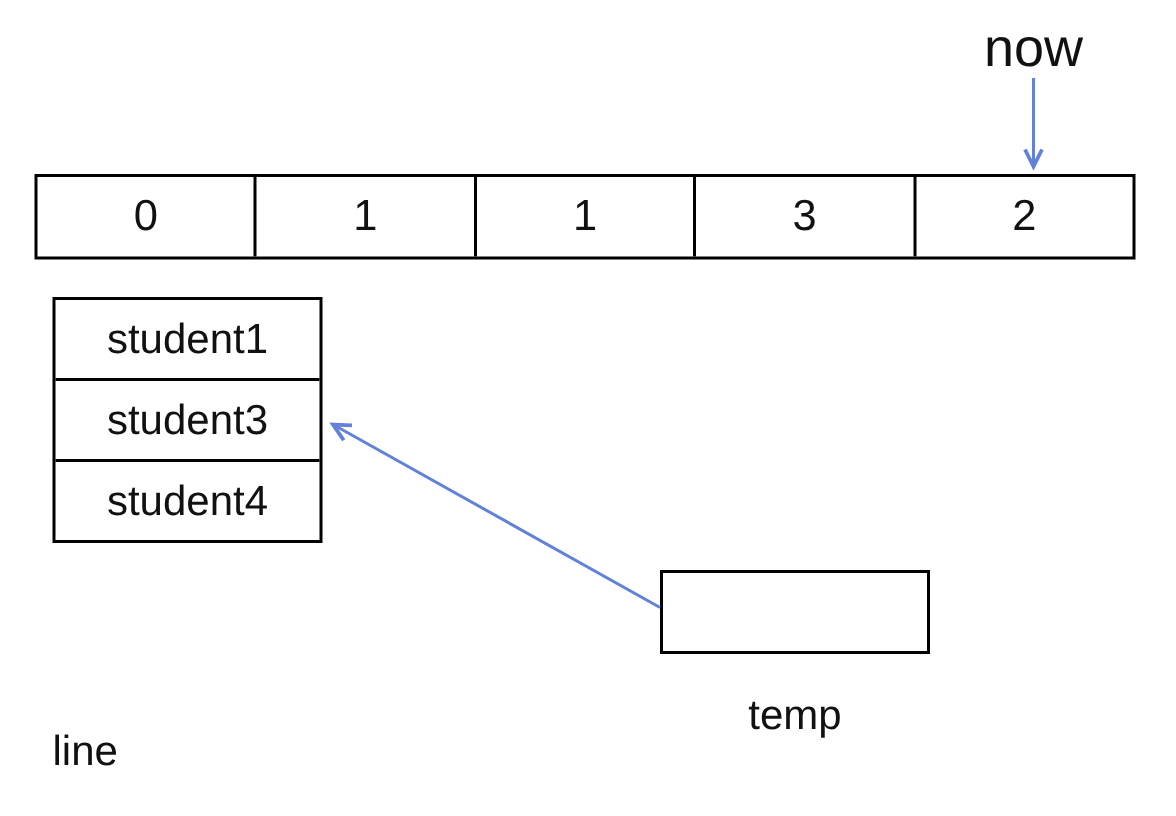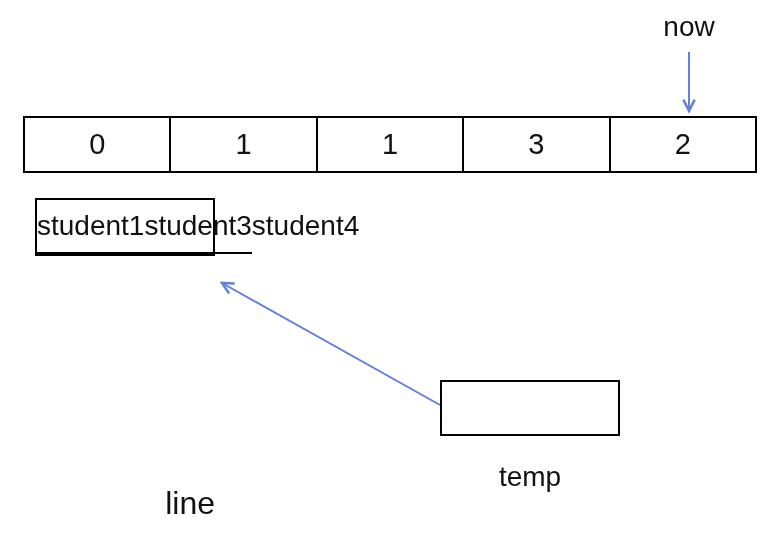--- a/index.html
+++ b/index.html
@@ -22,21 +22,21 @@
     top: 0;
     pointer-events: none;
   }
   
   .now-label {
     position: absolute;
     left: 649px;
     top: 10px;
     width: 80px;
     text-align: center;
-    font-size: 28px;
+    font-size: 36px;
     line-height: 1.2;
   }
   
   .array {
     position: absolute;
     left: 23px;
     top: 116px;
     width: 734px;
     height: 57px;
     box-sizing: border-box;
@@ -58,40 +58,41 @@
   
   .list {
     position: absolute;
     left: 35px;
     top: 198px;
     width: 180px;
     box-sizing: border-box;
     border: 2px solid #000000;
     background: #ffffff;
     display: flex;
+    flex-direction: column;
   }
   .lrow {
     height: 52px;
     border-bottom: 2px solid #000000;
     display: flex;
     align-items: center;
     justify-content: center;
     font-size: 28px;
   }
   .lrow:last-child {
     border-bottom: none;
     text-align: right;
   }
   .line-label {
     position: absolute;
     left: 35px;
     top: 484px;
     width: 180px;
-    text-align: right;
-    font-size: 32px;
+    text-align: left;
+    font-size: 28px;
     line-height: 1.2;
   }
   
   .temp-box {
     position: absolute;
     left: 440px;
     top: 380px;
     width: 180px;
     height: 56px;
     box-sizing: border-box;

